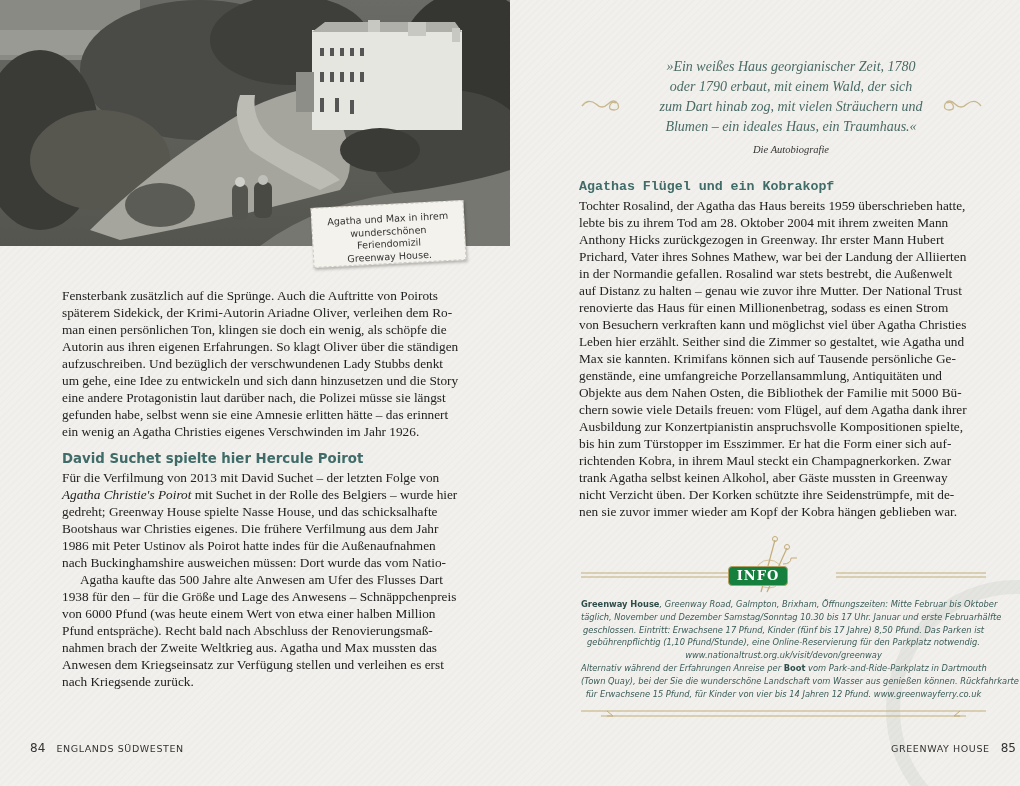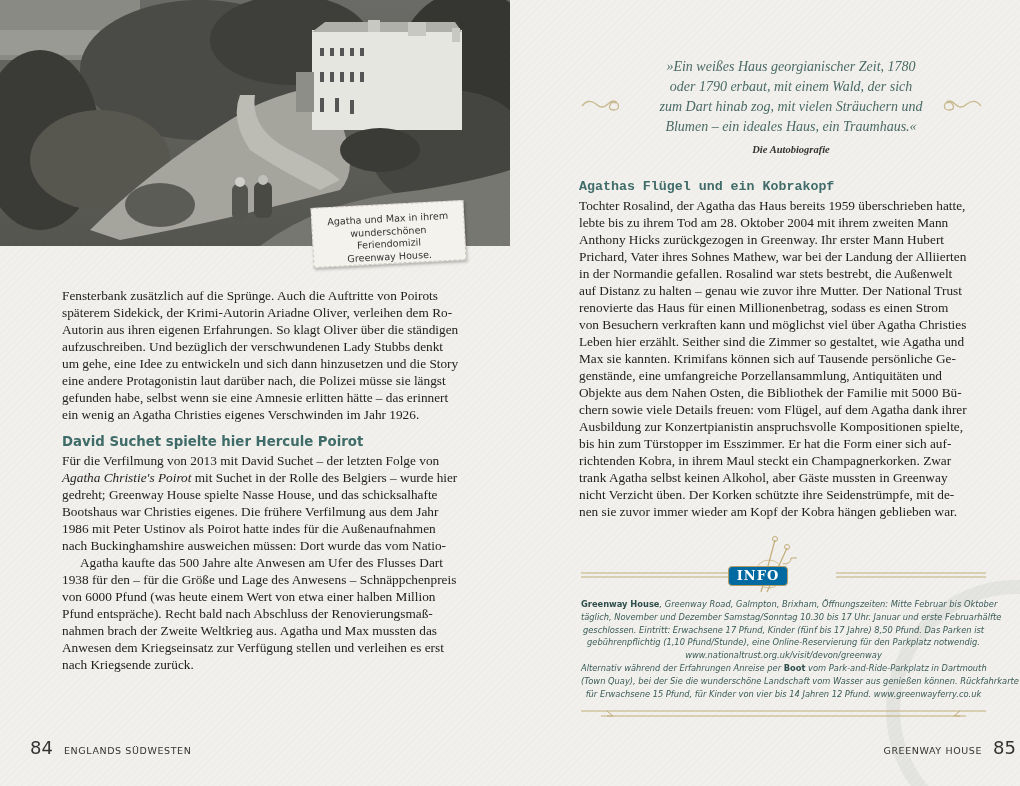--- a/index.html
+++ b/index.html
@@ -54,48 +54,47 @@
     .quote {
       position: absolute; left: 80px; top: 57px; width: 350px;
       text-align: center; font-style: italic; color: #4a6a66;
       font-size: 14px; line-height: 20px;
     }
     .quote span.line { display: block; }
     .quote-source {
       position: absolute; left: 80px; top: 144px; width: 350px;
       text-align: center; font-style: italic; color: #333;
       font-size: 10.5px;
-      font-weight: bold;
     }
     .ornament { position: absolute; top: 94px; }
 
     
     .info-rule { position: absolute; left: 45px; width: 405px; }
     .info-badge {
       position: absolute; left: 192px; top: 566px; width: 60px; height: 20px;
       border: 1.5px solid #b69d63; border-radius: 4px;
-      background: #0369a1; color: #fff;
+      background: #15803d; color: #fff;
       font-family: "DejaVu Serif", serif; font-weight: bold;
       font-size: 13px; line-height: 17px; text-align: center; letter-spacing: 1px;
     }
     .info-text {
       position: absolute; left: 45px; top: 598px; width: 405px;
       text-align: center;
       font-family: "DejaVu Sans", sans-serif; font-style: italic;
       font-size: 8.3px; line-height: 12.8px; color: #3a5b58;
     }
     .info-text span.line { display: block; white-space: nowrap; }
     .info-text b { font-style: normal; font-weight: bold; color: #2f4d4a; }
 
     
     .footer {
       position: absolute; top: 737px;
       font-family: "DejaVu Sans", sans-serif; color: #333;
     }
-    .footer .num { font-size: 18px; }
+    .footer .num { font-size: 12px; }
     .footer .runhead { font-size: 9.5px; letter-spacing: 0.6px; }
     .coffee-ring {
       position: absolute; left: 350px; top: 580px; width: 260px; height: 260px;
       border-radius: 50%;
       border: 14px solid rgba(150,160,158,0.14);
       pointer-events: none;
     }
   </style>
 </head>
 <body>
@@ -162,20 +161,21 @@
   <div class="caption-card">
     <span>Agatha und Max in ihrem</span>
     <span>wunderschönen Feriendomizil</span>
     <span>Greenway House.</span>
   </div>
 
   <div class="text-block" style="left:62px; top:287px; width:420px;">
     <p>
       <span class="line">Fensterbank zusätzlich auf die Sprünge. Auch die Auftritte von Poirots</span>
       <span class="line">späterem Sidekick, der Krimi-Autorin Ariadne Oliver, verleihen dem Ro-</span>
+      <span class="line">man einen persönlichen Ton, klingen sie doch ein wenig, als schöpfe die</span>
       <span class="line">Autorin aus ihren eigenen Erfahrungen. So klagt Oliver über die ständigen</span>
       <span class="line">aufzuschreiben. Und bezüglich der verschwundenen Lady Stubbs denkt</span>
       <span class="line">um gehe, eine Idee zu entwickeln und sich dann hinzusetzen und die Story</span>
       <span class="line">eine andere Protagonistin laut darüber nach, die Polizei müsse sie längst</span>
       <span class="line">gefunden habe, selbst wenn sie eine Amnesie erlitten hätte – das erinnert</span>
       <span class="line">ein wenig an Agatha Christies eigenes Verschwinden im Jahr 1926.</span>
     </p>
     <div class="heading" style="margin-top:9px;">David Suchet spielte hier Hercule Poirot</div>
     <p>
       <span class="line">Für die Verfilmung von 2013 mit David Suchet – der letzten Folge von</span>

